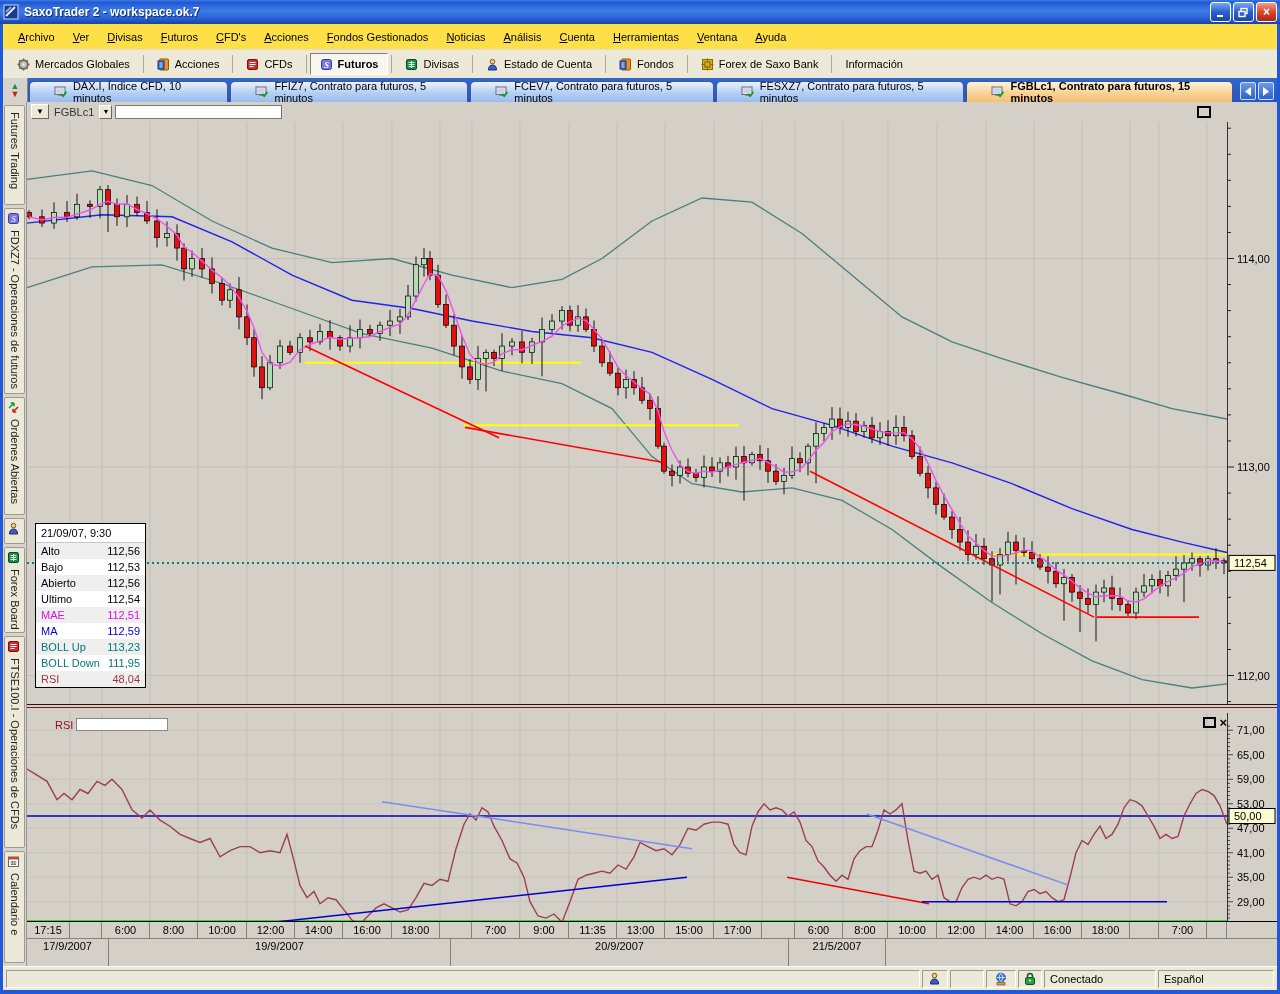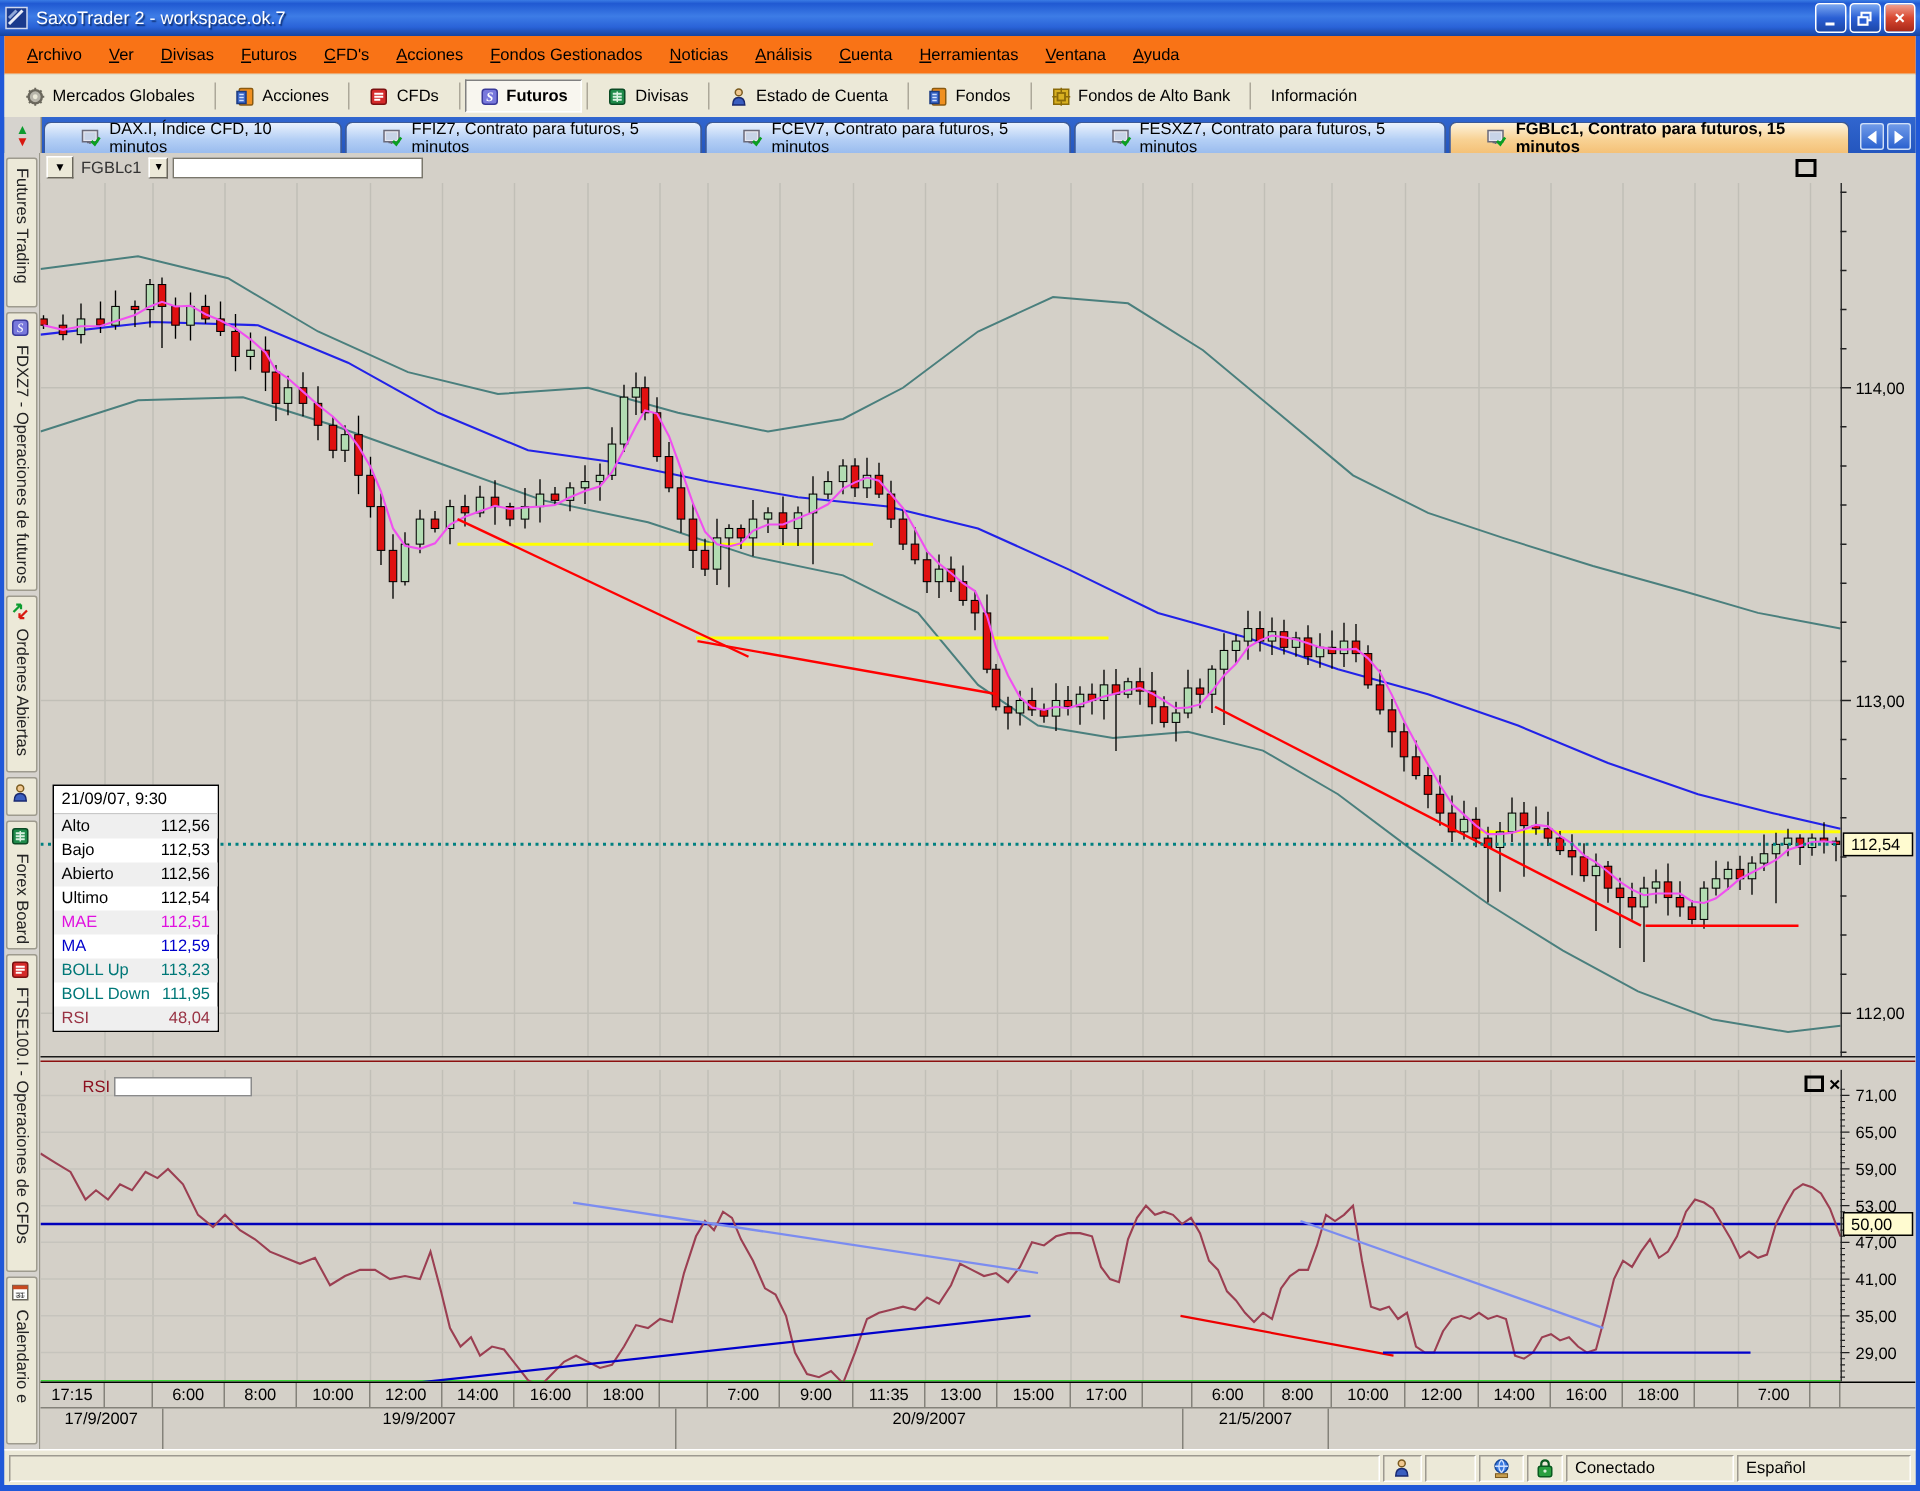--- a/index.html
+++ b/index.html
@@ -2,32 +2,32 @@
 <html><head>
 <meta charset="utf-8">
 <style>
   html,body{margin:0;padding:0;background:#444;font-family:"Liberation Sans",sans-serif;}
   *{box-sizing:border-box;}
   .window{width:1280px;height:994px;background:#ece9d8;position:relative;overflow:hidden;}
 
   
   .titlebar{height:24px;background:linear-gradient(180deg,#3a7be4 0%,#2059d2 10%,#3d7ce6 45%,#2a63d8 75%,#16439f 100%);
     display:flex;align-items:center;padding:0 3px;color:#fff;}
-  .title-text{font-size:12px;font-weight:normal;margin-left:5px;text-shadow:1px 1px 1px #0a2a6a;flex:1;}
+  .title-text{font-size:12px;font-weight:bold;margin-left:5px;text-shadow:1px 1px 1px #0a2a6a;flex:1;}
   .win-btn{width:21px;height:20px;margin-left:2px;border:1px solid #fff;border-radius:3px;
     display:flex;align-items:center;justify-content:center;color:#fff;font-size:12px;font-weight:bold;}
   .win-btn.blue{background:linear-gradient(180deg,#7aa7f0,#2a5fd4 50%,#1c47a8);}
   .win-btn.red{background:linear-gradient(180deg,#f0a090,#d84830 50%,#a82818);}
 
   
   .body-rows{height:970px;border-left:3px solid #2058d8;border-right:3px solid #2058d8;border-bottom:4px solid #2058d8;
     display:flex;flex-direction:column;}
 
   
-  .menubar{height:26px;background:#f97316;display:flex;align-items:center;padding-left:6px;border-bottom:1px solid #e2ddc8;}
+  .menubar{height:26px;background:#fde047;display:flex;align-items:center;padding-left:6px;border-bottom:1px solid #e2ddc8;}
   .menu-item{display:inline-block;font-size:11px;color:#000;padding:3px 9px;}
   .menu-item::first-letter{text-decoration:underline;}
 
   
   .toolbar{height:28px;background:#ece9d8;display:flex;align-items:center;padding-left:4px;}
   .tb-btn{display:flex;align-items:center;gap:5px;font-size:11px;padding:3px 9px;border:1px solid transparent;height:22px;}
   .tb-btn.active{border-color:#808080 #ffffff #ffffff #808080;background:#f8f6ef;font-weight:bold;}
   .tb-sep{width:1px;height:18px;background:#aca899;margin:0 3px;}
   .tb-ico{width:13px;height:13px;display:inline-flex;}
 
@@ -217,21 +217,21 @@
         </span>
         <span class="tb-sep"></span>
         <span class="tb-btn">
           <span class="tb-ico">
             <svg width="13" height="13" viewBox="0 0 13 13">
               <rect x="1.5" y="1.5" width="10" height="10" fill="#d8b020" stroke="#8a6a08"></rect>
               <rect x="4" y="4" width="5" height="5" fill="none" stroke="#8a6a08" stroke-width="1.2"></rect>
               <path d="M6.5 0.5 v3 M6.5 9.5 v3 M0.5 6.5 h3 M9.5 6.5 h3" stroke="#8a6a08"></path>
             </svg>
           </span>
-          <span>Fondos de Alto Bank</span>
+          <span>Forex de Saxo Bank</span>
         </span>
         <span class="tb-sep"></span>
         <span class="tb-btn">
           <span>Información</span>
         </span>
       </div>
 
     <div class="tabrow" id="tabrow">
       <div class="tab-corner">
         <span class="tri-up">▲</span>

